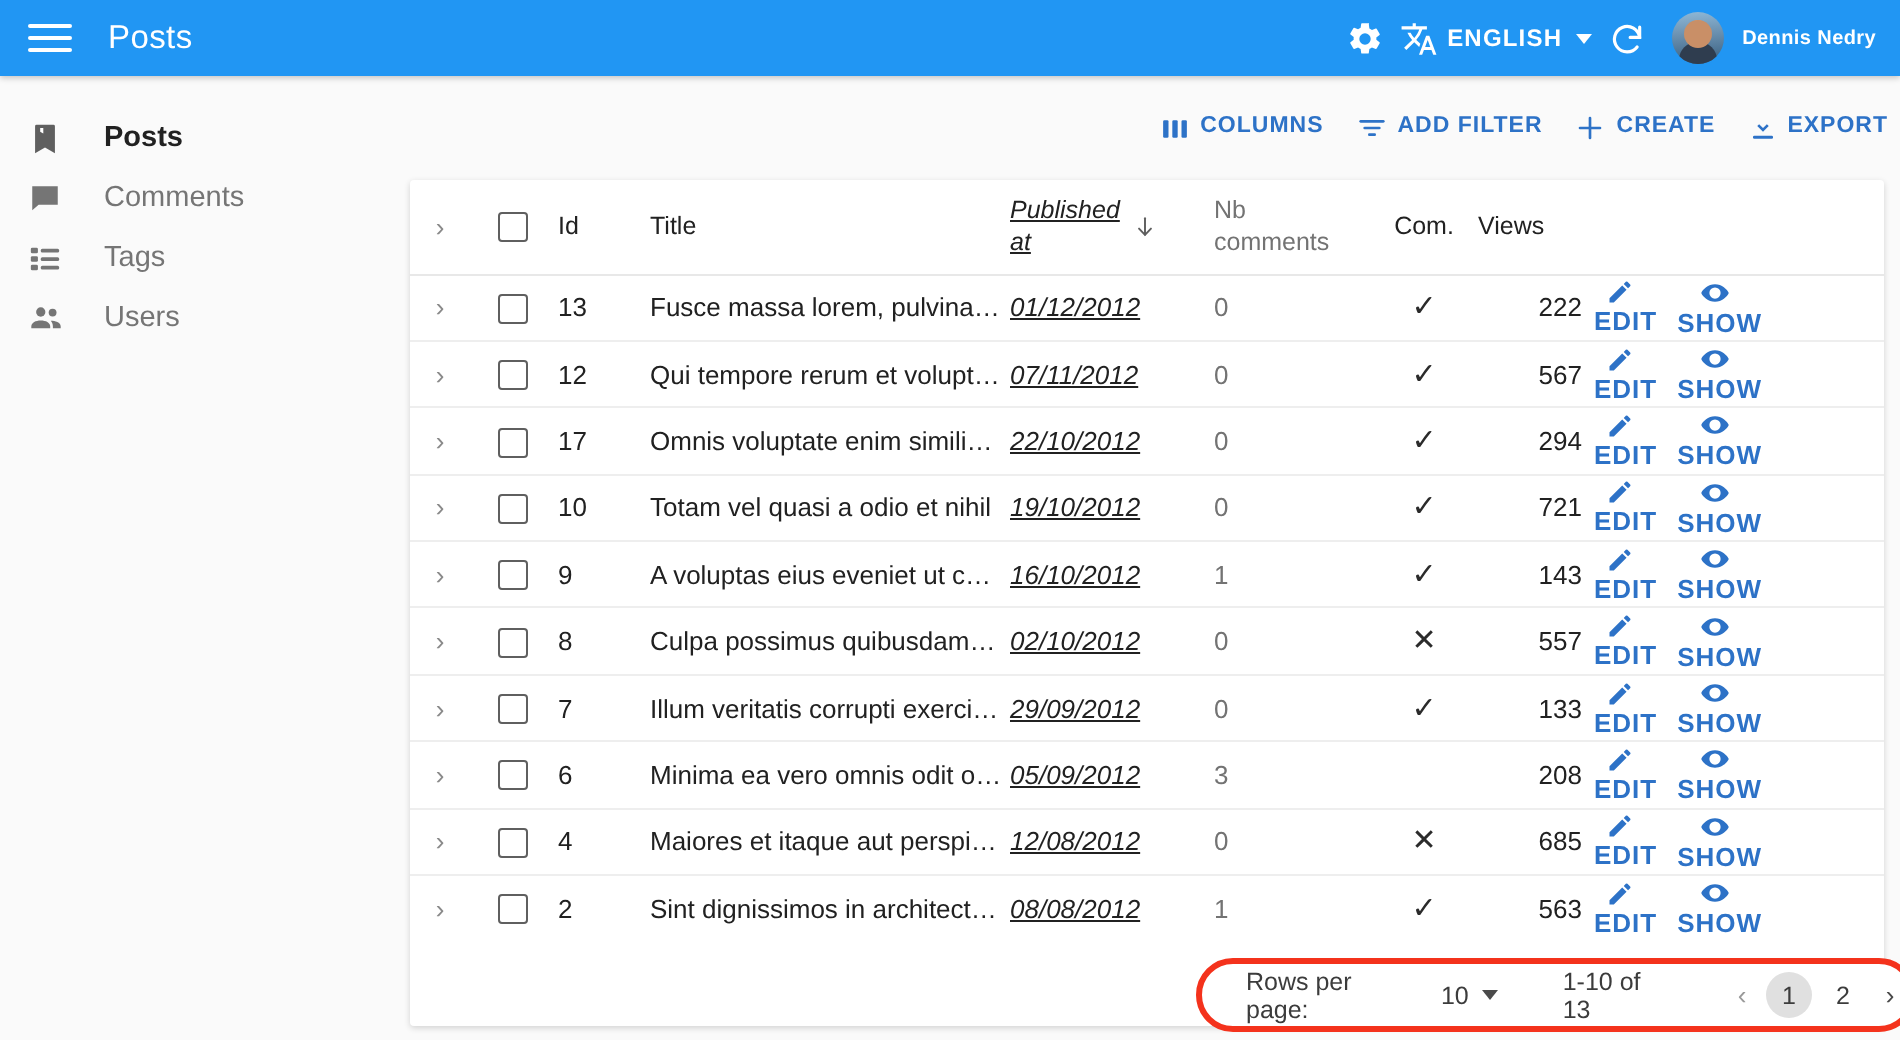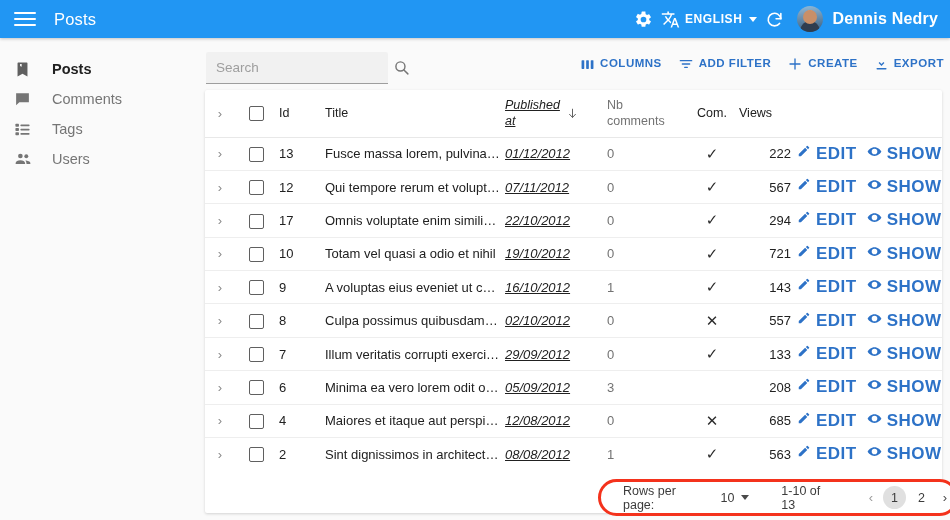--- a/index.html
+++ b/index.html
@@ -39,21 +39,21 @@
   .avatar::after {
     content: ""; position: absolute; left: 50%; top: 57%;
     transform: translateX(-50%); width: 19px; height: 15px; border-radius: 9px 9px 3px 3px;
     background: #2f3d4f;
   }
   .avatar::before {
     content: ""; position: absolute; left: 50%; top: 14%;
     transform: translateX(-50%); width: 14px; height: 14px; border-radius: 50%;
     background: #c98f67; z-index: 2;
   }
-  .username { font-size: 16px; font-weight: bold; margin-left: 9px; letter-spacing: .2px; }
+  .username { font-size: 10px; font-weight: bold; margin-left: 9px; letter-spacing: .2px; }
 
   
   .sidebar { position: absolute; left: 0; top: 38px; width: 196px; height: 482px;
     background: #fafafa; padding-top: 16px; }
   .side-item { display: flex; align-items: center; height: 30px; padding-left: 14px;
     margin-bottom: 0; cursor: pointer; }
   .side-item + .side-item { margin-top: 0; }
   .side-ico { width: 26px; display: flex; align-items: center; justify-content: flex-start;
     color: #757575; }
   .side-label { font-size: 14.5px; color: #757575; margin-left: 12px; }
@@ -101,22 +101,22 @@
   .c-date { width: 100px; font-style: italic; }
   .c-nbc { width: 84px; color: #737373; }
   .c-com { width: 54px; text-align: center; }
   .c-views { width: 58px; text-align: right; padding-right: 6px; }
   .c-act { width: 145px; }
   thead .c-views .th-inner { justify-content: flex-start; align-items: flex-end; }
   .chk { display: inline-block; width: 15px; height: 15px; border: 1.6px solid #5f5f5f;
     border-radius: 2px; cursor: pointer; vertical-align: middle; }
   .chev { cursor: pointer; font-size: 13px; line-height: 1; }
   .rowacts { display: flex; align-items: center; }
-  .rowact { display: flex; align-items: flex-start; color: #2d72c7; cursor: pointer;
-    font-size: 17px; font-weight: bold; letter-spacing: .5px; margin-right: 10px; }
+  .rowact { display: flex; align-items: center; color: #2d72c7; cursor: pointer;
+    font-size: 13px; font-weight: bold; letter-spacing: .5px; margin-right: 10px; flex-direction: column; }
   .rowact .r-ico { display: flex; align-items: center; margin-right: 5px; }
   .tick { font-size: 15px; color: #2b2b2b; line-height: 1; }
 
   
   thead th.c-id, tbody td.c-id { padding-left: 2px; }
   thead th.c-title, tbody td.c-title { padding-left: 4px; }
   thead th.c-date, tbody td.c-date { padding-left: 4px; text-decoration: underline; }
   thead th.c-nbc, tbody td.c-nbc { padding-left: 6px; }
   .twoline { line-height: 1.32; }
 
@@ -225,29 +225,20 @@
           <path d="M15.2 13.9c2.9.1 6.6 1 6.6 3.7v1.2h-5.2v-1.2c0-1.5-.6-2.7-1.4-3.7z"></path>
         </svg>
       </span>
       <span class="side-label">Users</span>
     </div>
   </div>
 
   <div class="main">
 
     <div class="toolbar-row">
-      <div class="search">
-        <input class="search-input" type="text" placeholder="Search" style="">
-        <span class="search-ico">
-          <svg width="17" height="17" viewBox="0 0 24 24" fill="none" stroke="#757575" stroke-width="2" aria-hidden="true">
-            <circle cx="10.5" cy="10.5" r="6.4"></circle>
-            <path d="M15.4 15.4L21 21" stroke-linecap="round"></path>
-          </svg>
-        </span>
-      </div>
 
       <div class="actions">
         <div class="action">
           <span class="a-ico">
             <svg width="15" height="15" viewBox="0 0 24 24" fill="#2d72c7" aria-hidden="true">
               <rect x="2.5" y="5" width="4.3" height="14" rx="1"></rect>
               <rect x="9.85" y="5" width="4.3" height="14" rx="1"></rect>
               <rect x="17.2" y="5" width="4.3" height="14" rx="1"></rect>
             </svg>
           </span>
@@ -561,21 +552,21 @@
                     </span>
                     <span>SHOW</span>
                   </span>
                 </div>
               </td>
             </tr>
             <tr>
               <td class="c-exp"><span class="chev">›</span></td>
               <td class="c-chk"><span class="chk"></span></td>
               <td class="c-id">6</td>
-              <td class="c-title">Minima ea vero lorem odit o…</td>
+              <td class="c-title">Minima ea vero omnis odit o…</td>
               <td class="c-date">05/09/2012</td>
               <td class="c-nbc"><span>3</span></td>
               <td class="c-com"></td>
               <td class="c-views">208</td>
               <td class="c-act">
                 <div class="rowacts">
                   <span class="rowact">
                     <span class="r-ico">
                       <svg width="14" height="14" viewBox="0 0 24 24" fill="#2d72c7" aria-hidden="true">
                         <path d="M3 17.3V21h3.7L17.6 10.1l-3.7-3.7L3 17.3zM20.7 7a1 1 0 0 0 0-1.4l-2.3-2.3a1 1 0 0 0-1.4 0l-1.8 1.8 3.7 3.7L20.7 7z"></path>

